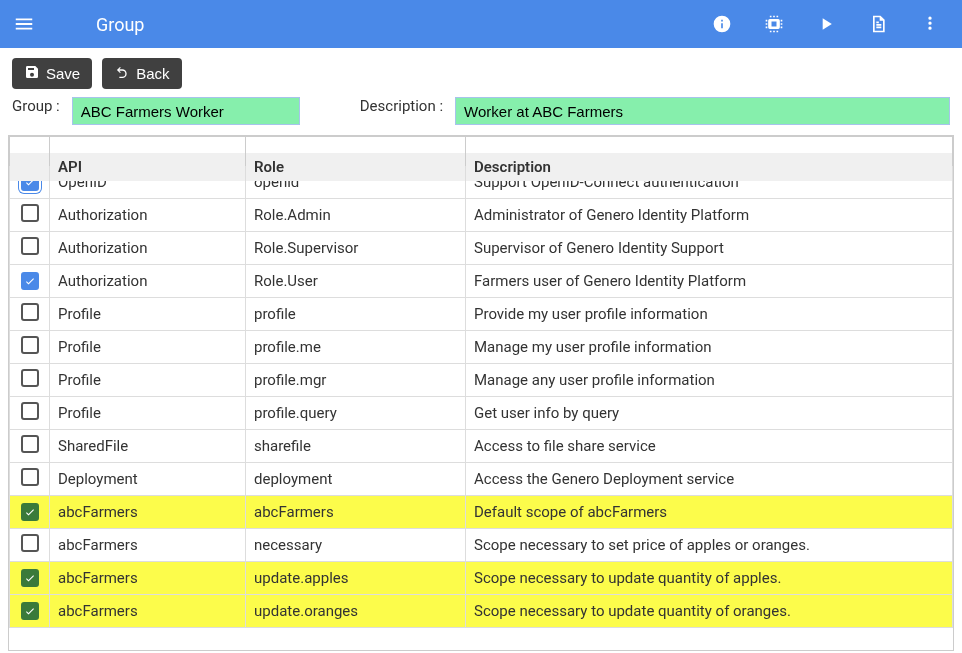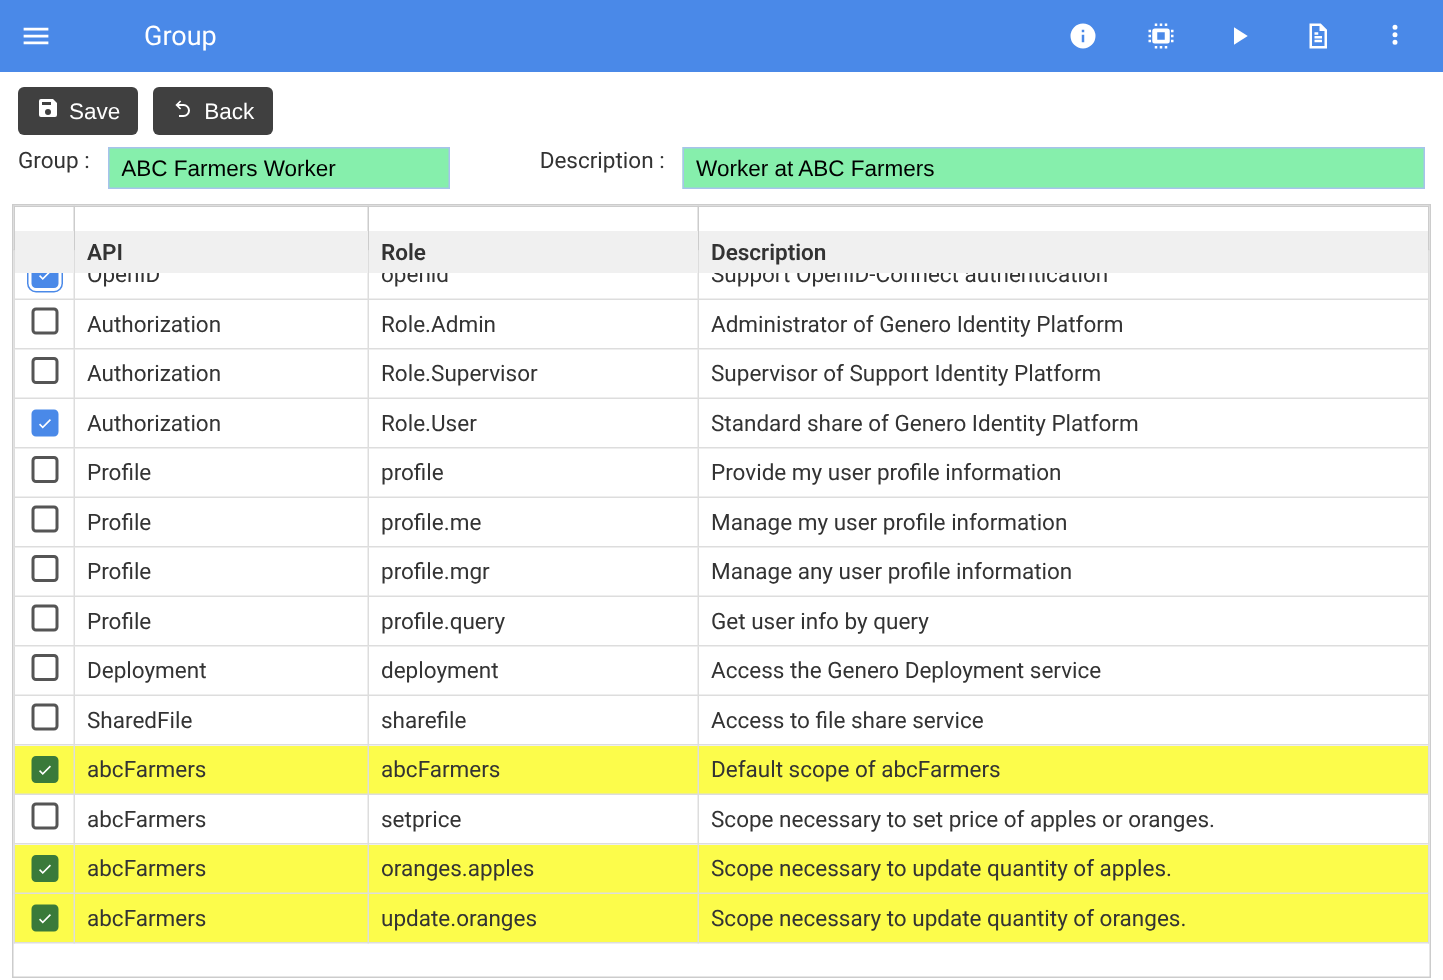--- a/index.html
+++ b/index.html
@@ -216,31 +216,31 @@
         <tr>
           <td class="chk-cell"><span class="checkbox"></span></td>
           <td>Authorization</td>
           <td>Role.Admin</td>
           <td>Administrator of Genero Identity Platform</td>
         </tr>
         <tr>
           <td class="chk-cell"><span class="checkbox"></span></td>
           <td>Authorization</td>
           <td>Role.Supervisor</td>
-          <td>Supervisor of Support Identity Platform</td>
+          <td>Supervisor of Genero Identity Support</td>
         </tr>
         <tr>
           <td class="chk-cell"><span class="checkbox checked-blue">
               <svg width="12" height="12" viewBox="0 0 24 24">
                 <path d="M9 16.2l-3.5-3.5L4 14.2 9 19.2 20 8.2l-1.5-1.5z"></path>
               </svg>
             </span></td>
           <td>Authorization</td>
           <td>Role.User</td>
-          <td>Standard share of Genero Identity Platform</td>
+          <td>Farmers user of Genero Identity Platform</td>
         </tr>
         <tr>
           <td class="chk-cell"><span class="checkbox"></span></td>
           <td>Profile</td>
           <td>profile</td>
           <td>Provide my user profile information</td>
         </tr>
         <tr>
           <td class="chk-cell"><span class="checkbox"></span></td>
           <td>Profile</td>
@@ -254,54 +254,54 @@
           <td>Manage any user profile information</td>
         </tr>
         <tr>
           <td class="chk-cell"><span class="checkbox"></span></td>
           <td>Profile</td>
           <td>profile.query</td>
           <td>Get user info by query</td>
         </tr>
         <tr>
           <td class="chk-cell"><span class="checkbox"></span></td>
+          <td>SharedFile</td>
+          <td>sharefile</td>
+          <td>Access to file share service</td>
+        </tr>
+        <tr>
+          <td class="chk-cell"><span class="checkbox"></span></td>
           <td>Deployment</td>
           <td>deployment</td>
           <td>Access the Genero Deployment service</td>
         </tr>
-        <tr>
-          <td class="chk-cell"><span class="checkbox"></span></td>
-          <td>SharedFile</td>
-          <td>sharefile</td>
-          <td>Access to file share service</td>
-        </tr>
         <tr class="hl">
           <td class="chk-cell"><span class="checkbox checked-green">
               <svg width="12" height="12" viewBox="0 0 24 24">
                 <path d="M9 16.2l-3.5-3.5L4 14.2 9 19.2 20 8.2l-1.5-1.5z"></path>
               </svg>
             </span></td>
           <td>abcFarmers</td>
           <td>abcFarmers</td>
           <td>Default scope of abcFarmers</td>
         </tr>
         <tr>
           <td class="chk-cell"><span class="checkbox"></span></td>
           <td>abcFarmers</td>
-          <td>setprice</td>
+          <td>necessary</td>
           <td>Scope necessary to set price of apples or oranges.</td>
         </tr>
         <tr class="hl">
           <td class="chk-cell"><span class="checkbox checked-green">
               <svg width="12" height="12" viewBox="0 0 24 24">
                 <path d="M9 16.2l-3.5-3.5L4 14.2 9 19.2 20 8.2l-1.5-1.5z"></path>
               </svg>
             </span></td>
           <td>abcFarmers</td>
-          <td>oranges.apples</td>
+          <td>update.apples</td>
           <td>Scope necessary to update quantity of apples.</td>
         </tr>
         <tr class="hl">
           <td class="chk-cell"><span class="checkbox checked-green">
               <svg width="12" height="12" viewBox="0 0 24 24">
                 <path d="M9 16.2l-3.5-3.5L4 14.2 9 19.2 20 8.2l-1.5-1.5z"></path>
               </svg>
             </span></td>
           <td>abcFarmers</td>
           <td>update.oranges</td>

